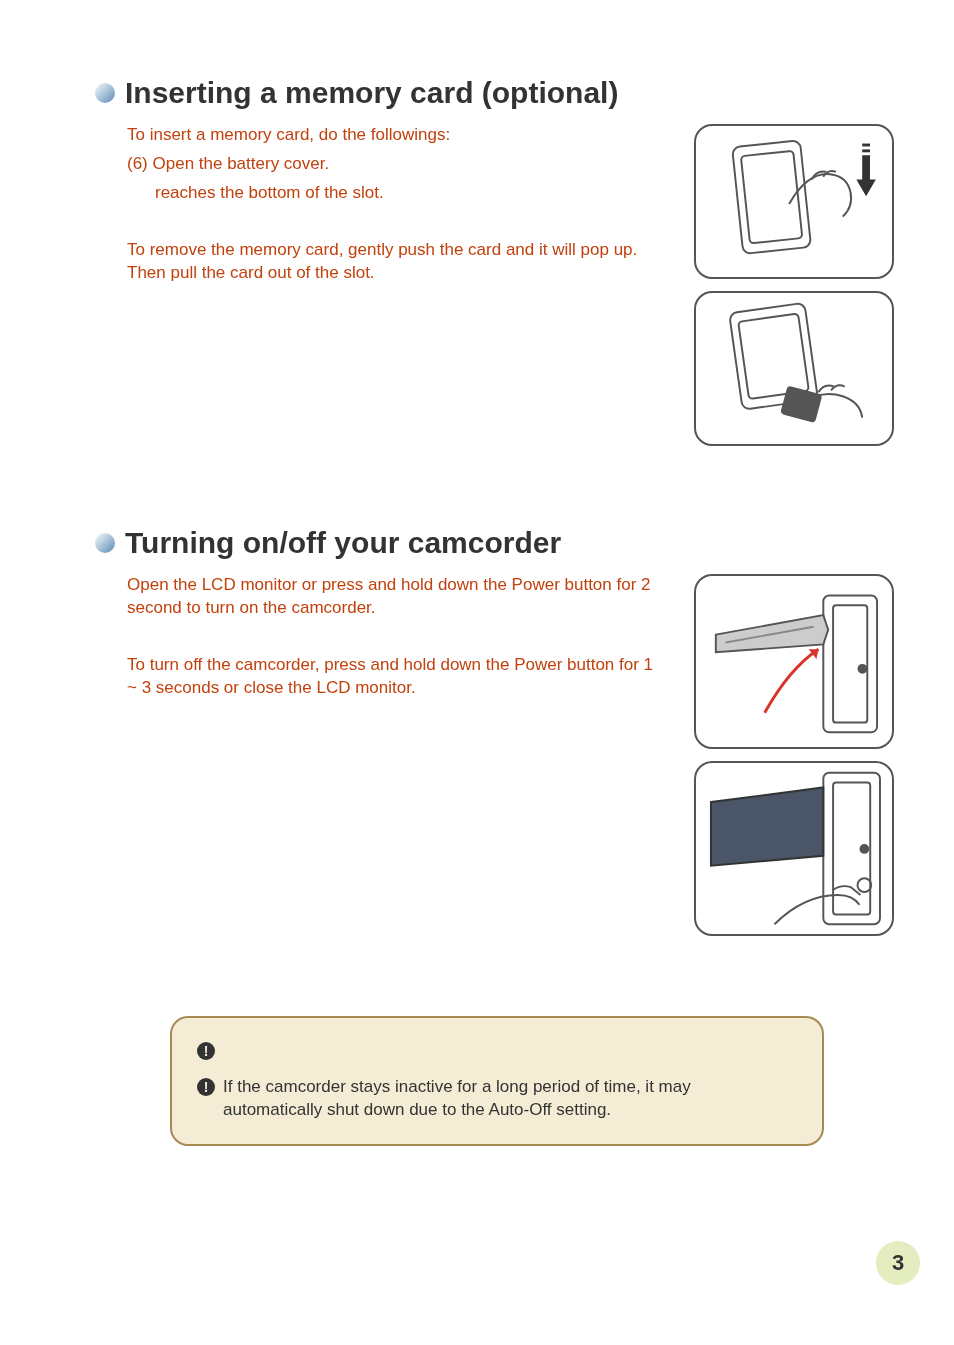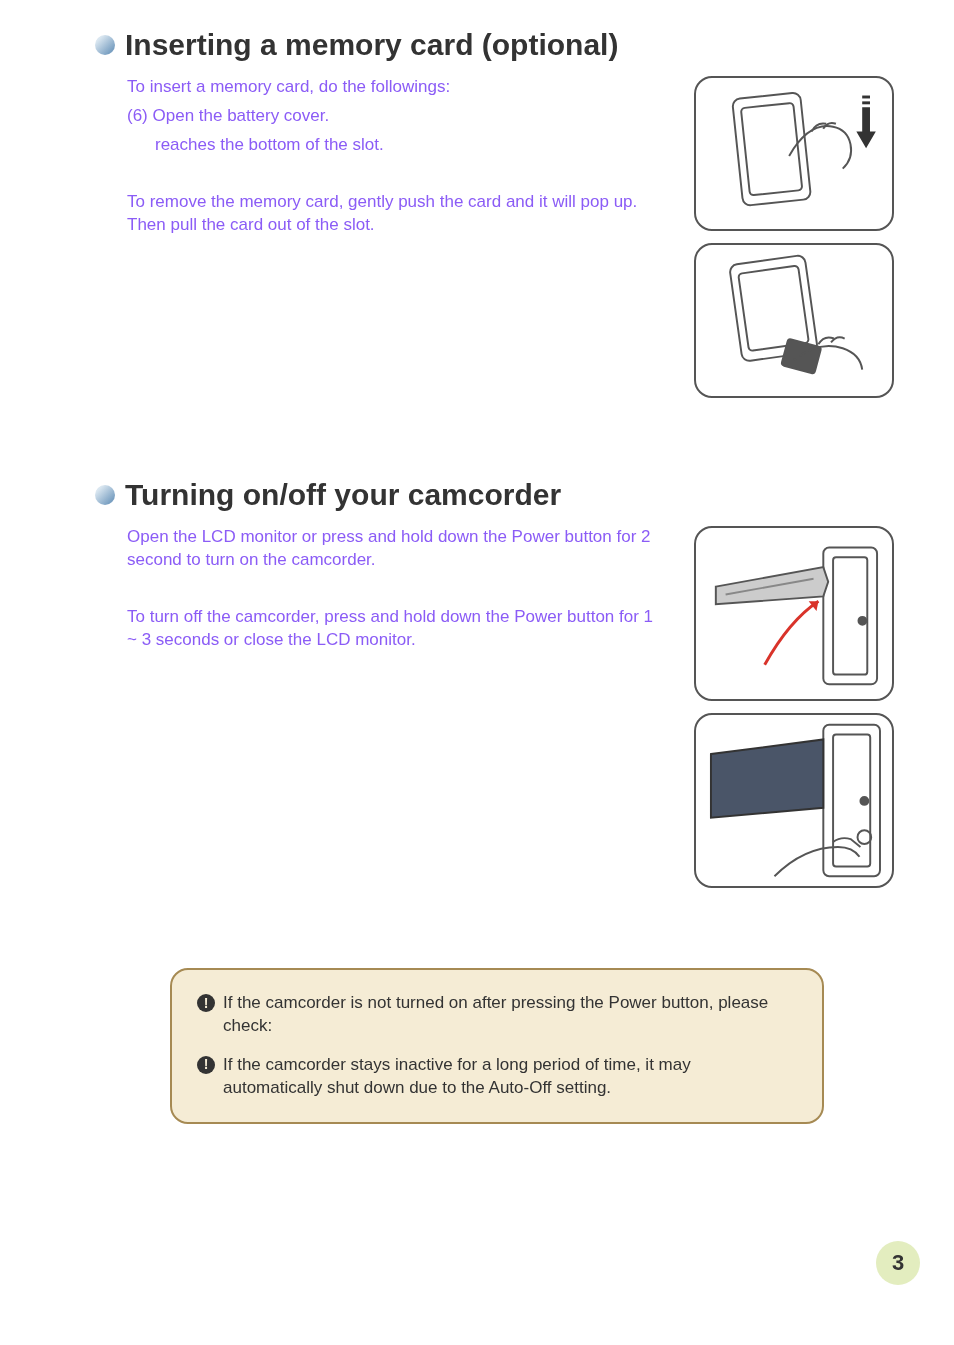--- a/index.html
+++ b/index.html
@@ -8,21 +8,21 @@
     background: #fff;
     font-family: Arial, Helvetica, sans-serif;
     color: #333;
     width: 954px;
   }
   .page {
     position: relative;
     width: 954px;
     height: 1345px;
     box-sizing: border-box;
-    padding: 28px 60px 0 95px;
+    padding: 76px 60px 0 95px;
   }
   .section {
     margin-bottom: 80px;
   }
   .section-heading {
     display: flex;
     align-items: center;
     margin-bottom: 14px;
   }
   .bullet {
@@ -39,21 +39,21 @@
     color: #333;
   }
   .content-row {
     display: flex;
     align-items: flex-start;
     gap: 30px;
   }
   .text-col {
     font-size: 17px;
     line-height: 1.35;
-    color: #8b5cf6;
+    color: #c2410c;
     padding-left: 32px;
     flex: 1;
   }
   .text-col p {
     margin: 0 0 6px 0;
   }
   .text-col .indent {
     padding-left: 28px;
   }
   .text-col .spacer {
@@ -221,21 +221,20 @@
           </svg>
         </div>
       </div>
     </div>
   </div>
 
   <div class="note-box">
     <div class="note-item">
       <div class="alert-icon">!</div>
       <div class="note-text">
-        <div>If the camcorder is not turned on after pressing the Power button, please check:</div>
       </div>
     </div>
     <div class="note-item">
       <div class="alert-icon">!</div>
       <div class="note-text">If the camcorder stays inactive for a long period of time, it may automatically shut down due to the Auto-Off setting.</div>
     </div>
   </div>
 
   <div class="page-number">3</div>
 </div>

